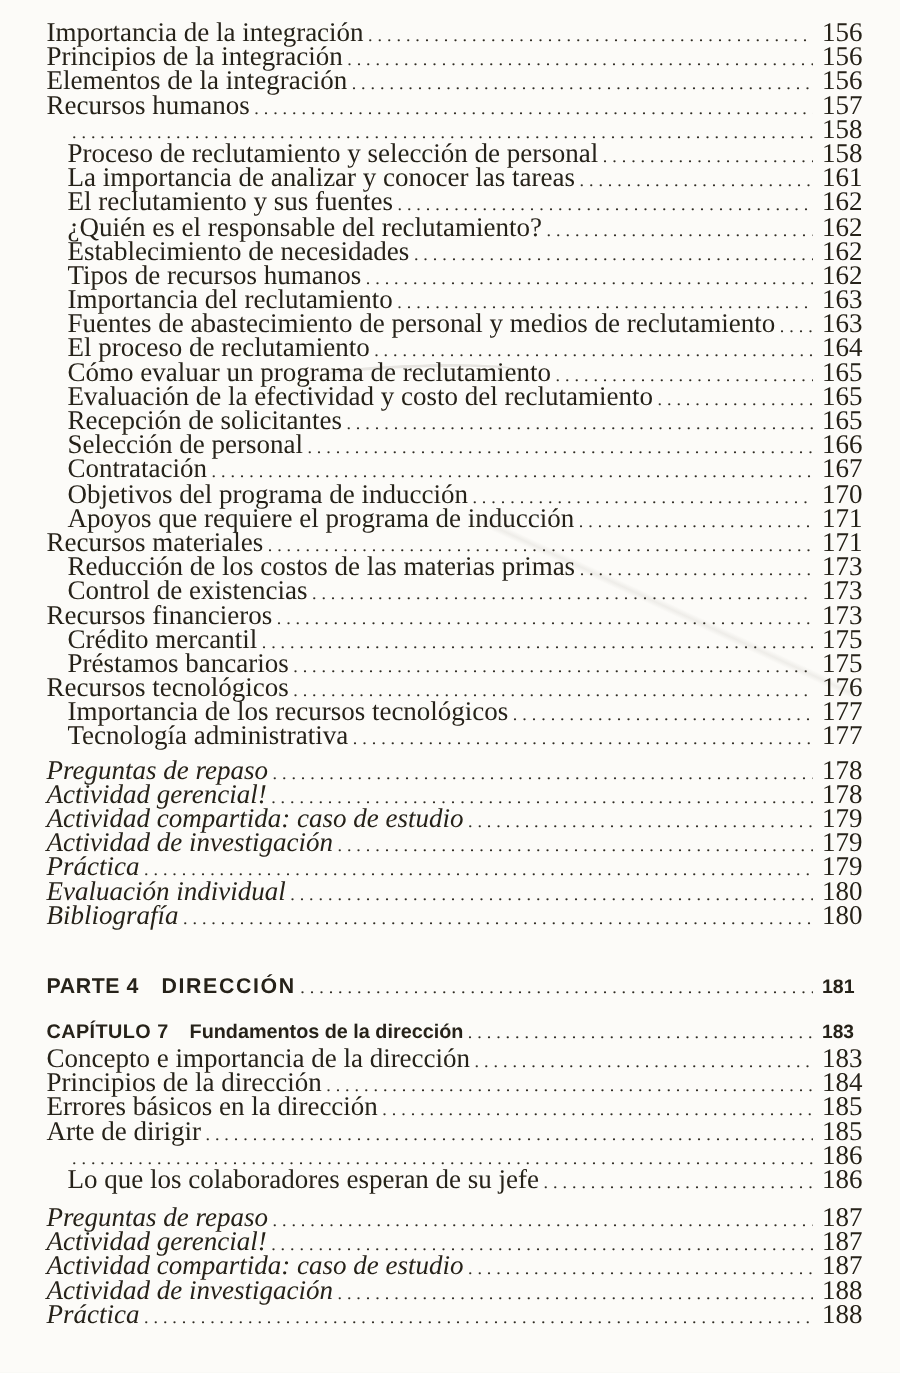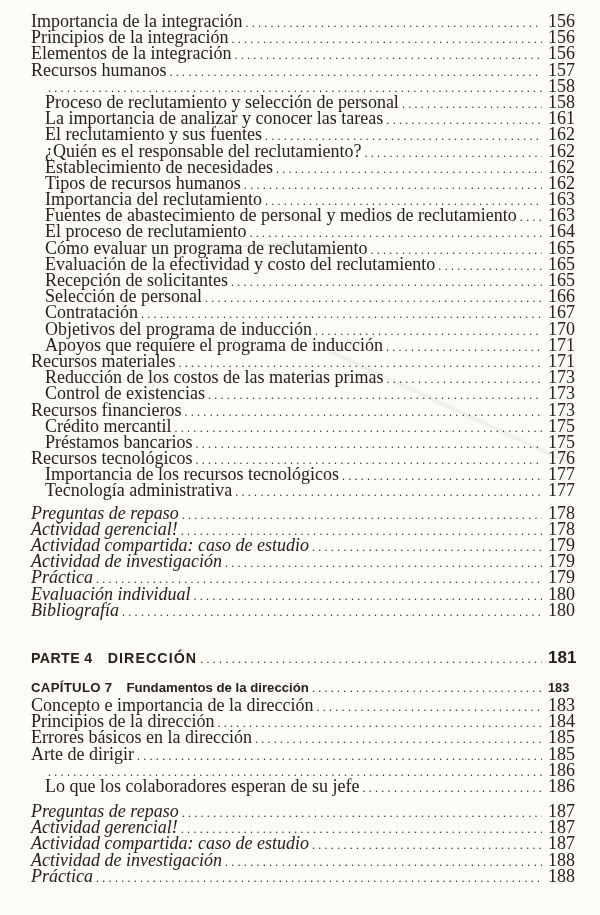--- a/index.html
+++ b/index.html
@@ -48,21 +48,21 @@
     font-style: normal;
   }
   
   .row.part {
     height: 20px; line-height: 20px;
     font-family: "Liberation Sans", sans-serif;
     font-size: 14.2px;
   }
   .row.part .hlabel { font-weight: 700; margin-right: 15px; letter-spacing: 0.4px; }
   .row.part .title  { font-weight: 600; letter-spacing: 1.1px; }
-  .row.part .pagenum { font-weight: 700; font-size: 17px; }
+  .row.part .pagenum { font-weight: 700; font-size: 13px; }
   .row.chapter {
     height: 18px; line-height: 18px;
     font-family: "Liberation Sans", sans-serif;
     font-size: 13.2px;
   }
   .row.chapter .hlabel { font-weight: 700; margin-right: 14px; letter-spacing: 0.3px; }
   .row.chapter .title  { font-weight: 700; }
   .row.chapter .pagenum { font-weight: 700; font-size: 12.8px; }
   .row.part .leader::after, .row.chapter .leader::after {
     font-family: "Liberation Serif", serif;

